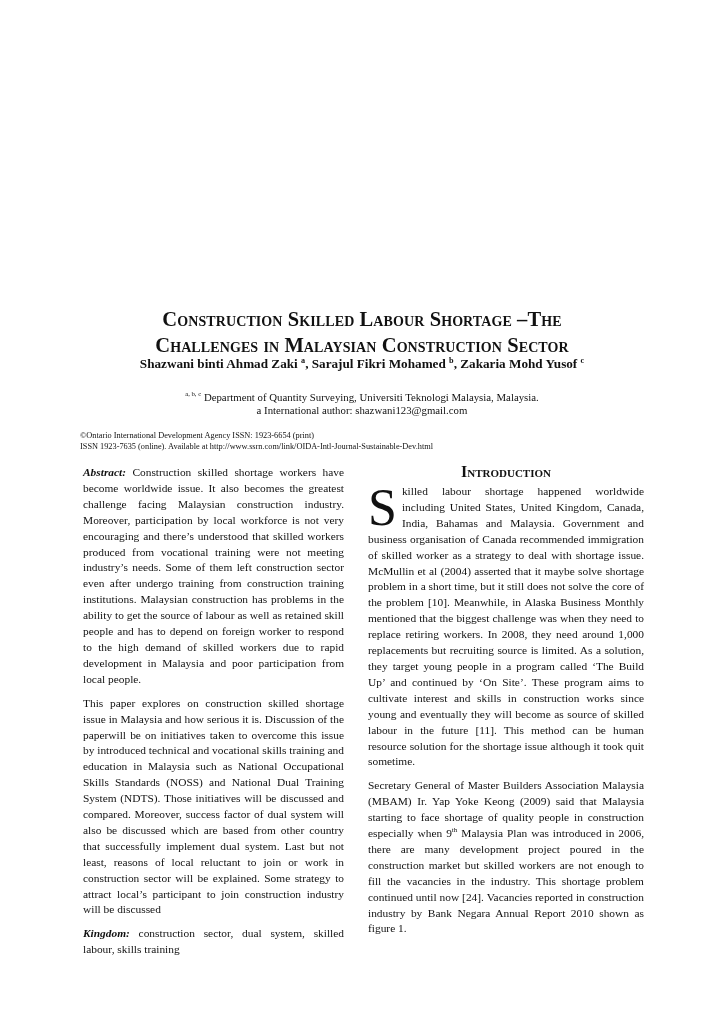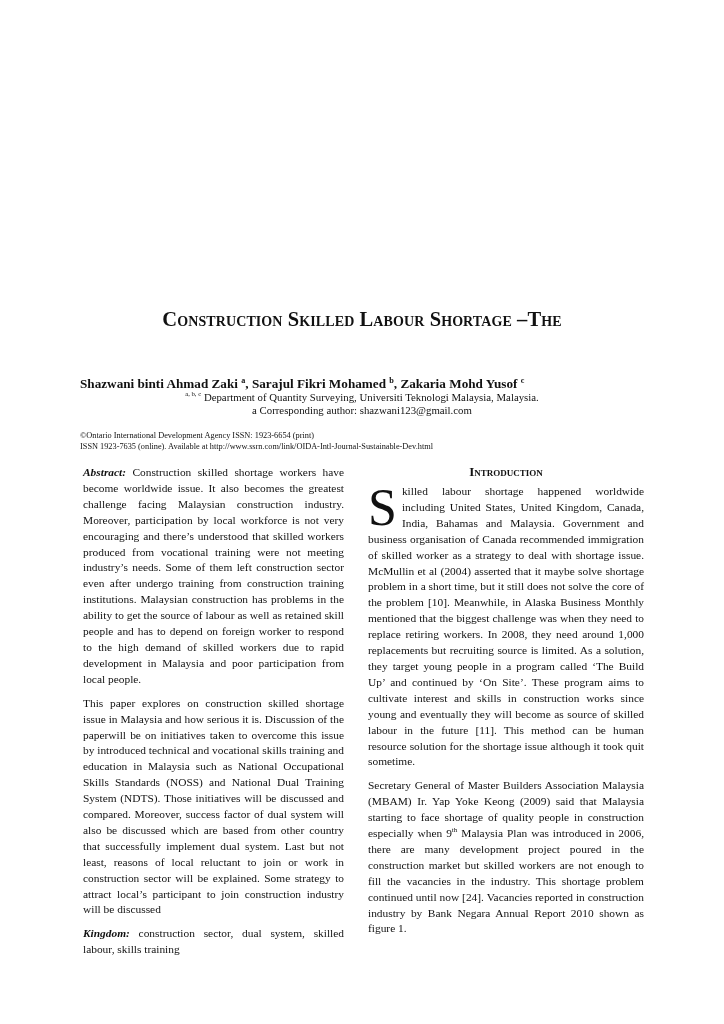--- a/index.html
+++ b/index.html
@@ -7,22 +7,22 @@
     width: 724px; height: 1024px; background: #ffffff; position: relative; overflow: hidden;
     font-family: "Liberation Serif", "DejaVu Serif", serif; color: #111111;
   }
   .page { position: absolute; left: 0; top: 0; width: 724px; height: 1024px; }
   .title {
     position: absolute; left: 80px; width: 564px; top: 306px;
     text-align: center; font-weight: bold; font-variant: small-caps;
     font-size: 20.5px; line-height: 26px; letter-spacing: 0.1px;
   }
   .authors {
-    position: absolute; left: 80px; width: 564px; top: 376px;
-    font-weight: bold; font-size: 13.2px; line-height: 16px;
+    position: absolute; left: 80px; width: 564px; top: 356px;
+    text-align: center; font-weight: bold; font-size: 13.2px; line-height: 16px;
   }
   .affil {
     position: absolute; left: 80px; width: 564px; top: 391px;
     text-align: center; font-size: 10.8px; line-height: 13px;
   }
   .corresp {
     position: absolute; left: 80px; width: 564px; top: 404px;
     text-align: center; font-size: 10.8px; line-height: 13px;
   }
   .issn {
@@ -33,50 +33,51 @@
   .col {
     position: absolute; top: 465px; font-size: 11.4px; line-height: 15.9px;
     text-align: justify;
   }
   .col-left { left: 83px; width: 261px; }
   .col-right { left: 368px; width: 276px; }
   .col p { margin: 0 0 8px 0; }
   .lead { font-weight: bold; font-style: italic; }
   .section-head {
     text-align: center; font-weight: bold; font-variant: small-caps;
-    font-size: 13px; line-height: 14px; margin: 0 0 5px 0;
+    font-size: 16px; line-height: 14px; margin: 0 0 5px 0;
   }
   .dropcap {
     float: left; font-size: 52px; line-height: 42px; height: 44px;
     margin: 3px 5px 0 0; font-weight: normal;
   }
 </style>
 </head>
 <body>
 
 <div class="page">
 
   <div class="title">
     <div>Construction Skilled Labour Shortage –The</div>
+    <div>Challenges in Malaysian Construction Sector</div>
   </div>
 
   <div class="authors">
     <span>Shazwani binti Ahmad Zaki</span>
     <sup>a</sup><span>, </span>
     <span>Sarajul Fikri Mohamed</span>
     <sup>b</sup><span>, </span>
     <span>Zakaria Mohd Yusof</span>
     <sup>c</sup>
   </div>
 
   <div class="affil">
     <sup>a, b, c</sup><span> Department of Quantity Surveying, Universiti Teknologi Malaysia, Malaysia.</span>
   </div>
 
-  <div class="corresp">a Corresponding author: shazwani123@gmail.com</div>
+  <div class="corresp">a International author: shazwani123@gmail.com</div>
 
   <div class="issn">
     <div>©Ontario International Development Agency ISSN: 1923-6654 (print)</div>
     <div>ISSN 1923-7635 (online). Available at http://www.ssrn.com/link/OIDA-Intl-Journal-Sustainable-Dev.html</div>
   </div>
 
   <div class="col col-left">
     <p><span class="lead">Abstract:</span><span> Construction skilled shortage workers have become worldwide issue. It also becomes the greatest challenge facing Malaysian construction industry. Moreover, participation by local workforce is not very encouraging and there’s understood that skilled workers produced from vocational training were not meeting industry’s needs. Some of them left construction sector even after undergo training from construction training institutions. Malaysian construction has problems in the ability to get the source of labour as well as retained skill people and has to depend on foreign worker to respond to the high demand of skilled workers due to rapid development in Malaysia and poor participation from local people.</span></p>
     <p>This paper explores on construction skilled shortage issue in Malaysia and how serious it is. Discussion of the paperwill be on initiatives taken to overcome this issue by introduced technical and vocational skills training and education in Malaysia such as National Occupational Skills Standards (NOSS) and National Dual Training System (NDTS). Those initiatives will be discussed and compared. Moreover, success factor of dual system will also be discussed which are based from other country that successfully implement dual system.  Last but not least, reasons of local reluctant to join or work in construction sector will be explained. Some strategy to attract local’s participant to join construction industry will be discussed</p>
     <p><span class="lead">Kingdom:</span><span> construction sector, dual system, skilled labour, skills training</span></p>

